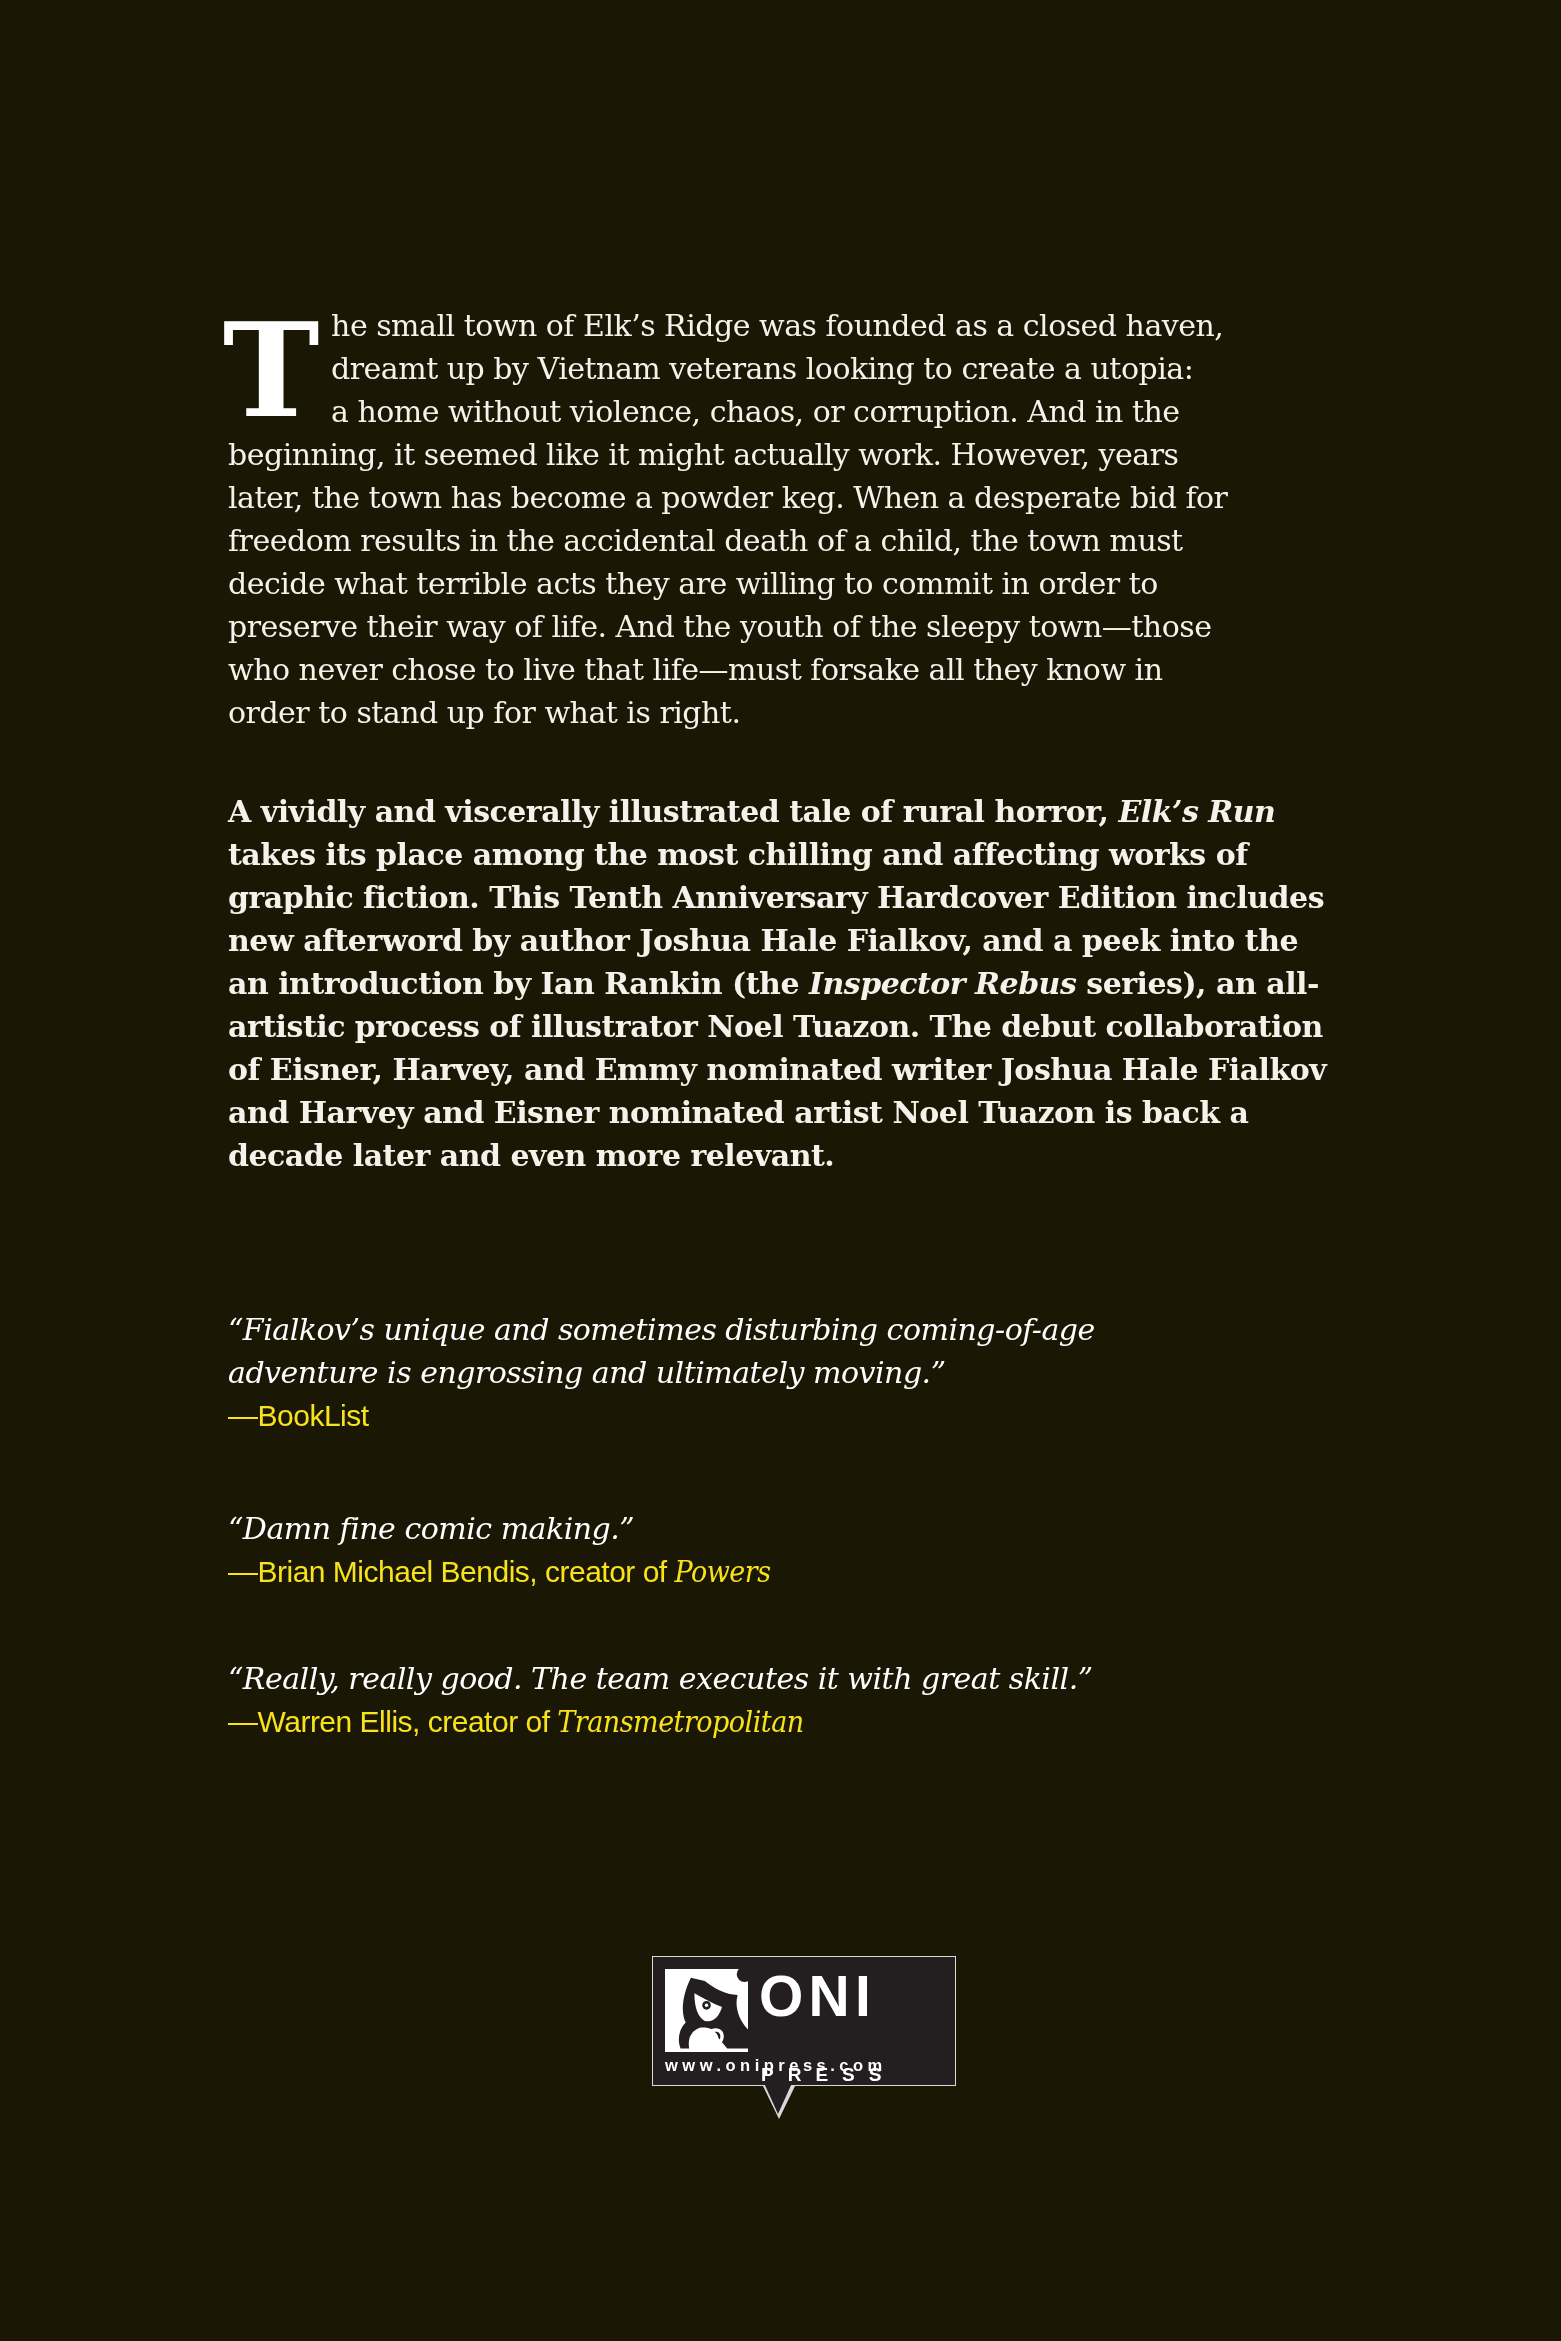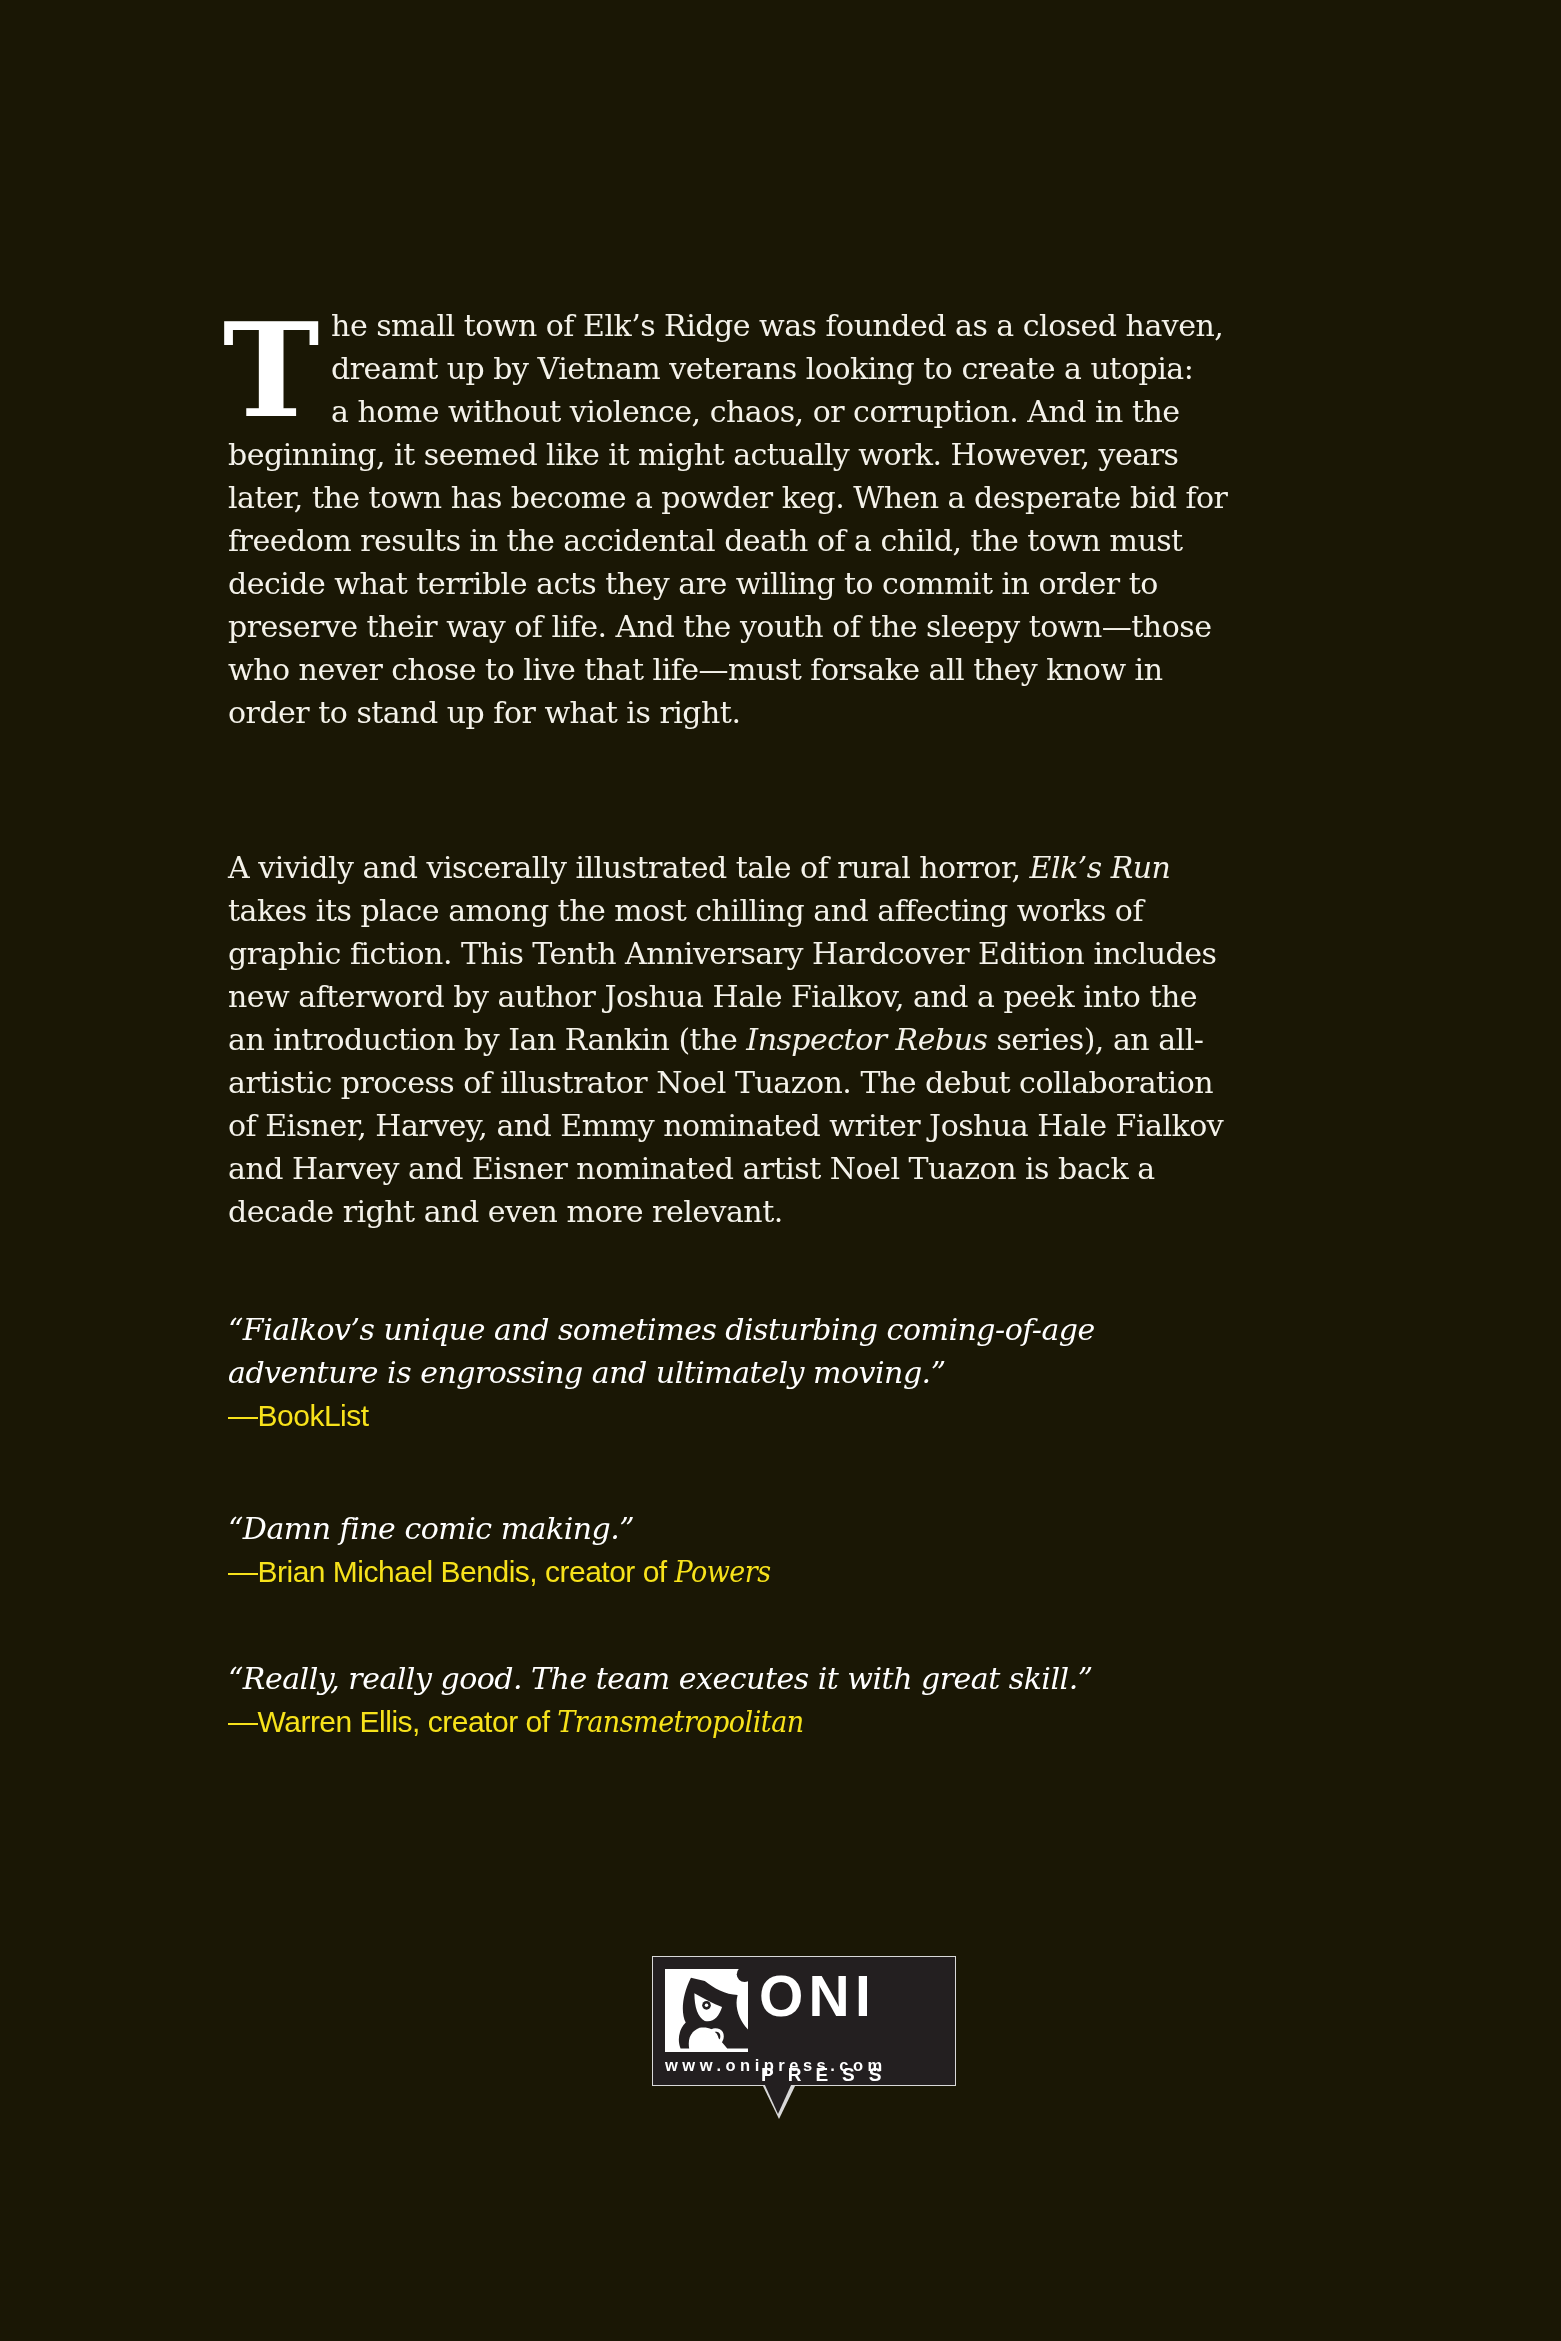--- a/index.html
+++ b/index.html
@@ -2,21 +2,21 @@
 <html style="font-size:14px"><head>
 <meta charset="utf-8">
 <style>
   html, body { margin:0; padding:0; }
   body {
     width:1561px; height:2342px; background:#1a1705; position:relative; overflow:hidden;
     font-family:"DejaVu Serif", "Liberation Serif", serif; color:#f4f2ea;
   }
   .text-block { position:absolute; left:228px; width:1128px; font-size:30px; line-height:43px; letter-spacing:-0.5px; }
   .p1 { top:304px; }
-  .p2 { top:846px; }
+  .p2 { top:790px;font-weight:bold; }
   .dropcap {
     float:left; font-family:"DejaVu Serif", serif; font-weight:bold; font-size:130px; line-height:113px;
     height:117px; margin:10.4px 12px 0 -5.2px; color:#ffffff;
   }
   .line { display:block; white-space:nowrap; }
   em { font-style:italic; }
   .quote { position:absolute; left:228px; font-size:30px; line-height:43px; letter-spacing:-0.5px; }
   .quote .q { font-style:italic; display:block; color:#ffffff; white-space:nowrap; }
   .quote .attr { display:block; color:#f7e21b; white-space:nowrap; font-family:"Liberation Sans", sans-serif; font-stretch:condensed; }
   .quote .attr em { font-family:"DejaVu Serif", serif;margin-top:16px; }
@@ -58,21 +58,21 @@
 
 <div class="text-block p2">
   <span class="line"><span>A vividly and viscerally illustrated tale of rural horror, </span><em>Elk’s Run</em></span>
   <span class="line">takes its place among the most chilling and affecting works of</span>
   <span class="line">graphic fiction. This Tenth Anniversary Hardcover Edition includes</span>
   <span class="line">new afterword by author Joshua Hale Fialkov, and a peek into the</span>
   <span class="line"><span>an introduction by Ian Rankin (the </span><em>Inspector Rebus</em><span> series), an all-</span></span>
   <span class="line">artistic process of illustrator Noel Tuazon. The debut collaboration</span>
   <span class="line">of Eisner, Harvey, and Emmy nominated writer Joshua Hale Fialkov</span>
   <span class="line">and Harvey and Eisner nominated artist Noel Tuazon is back a</span>
-  <span class="line">decade right and even more relevant.</span>
+  <span class="line">decade later and even more relevant.</span>
 </div>
 
 <div class="quote q1">
   <span class="q">“Fialkov’s unique and sometimes disturbing coming-of-age</span>
   <span class="q">adventure is engrossing and ultimately moving.”</span>
   <span class="attr">—BookList</span>
 </div>
 
 <div class="quote q2">
   <span class="q">“Damn fine comic making.”</span>

